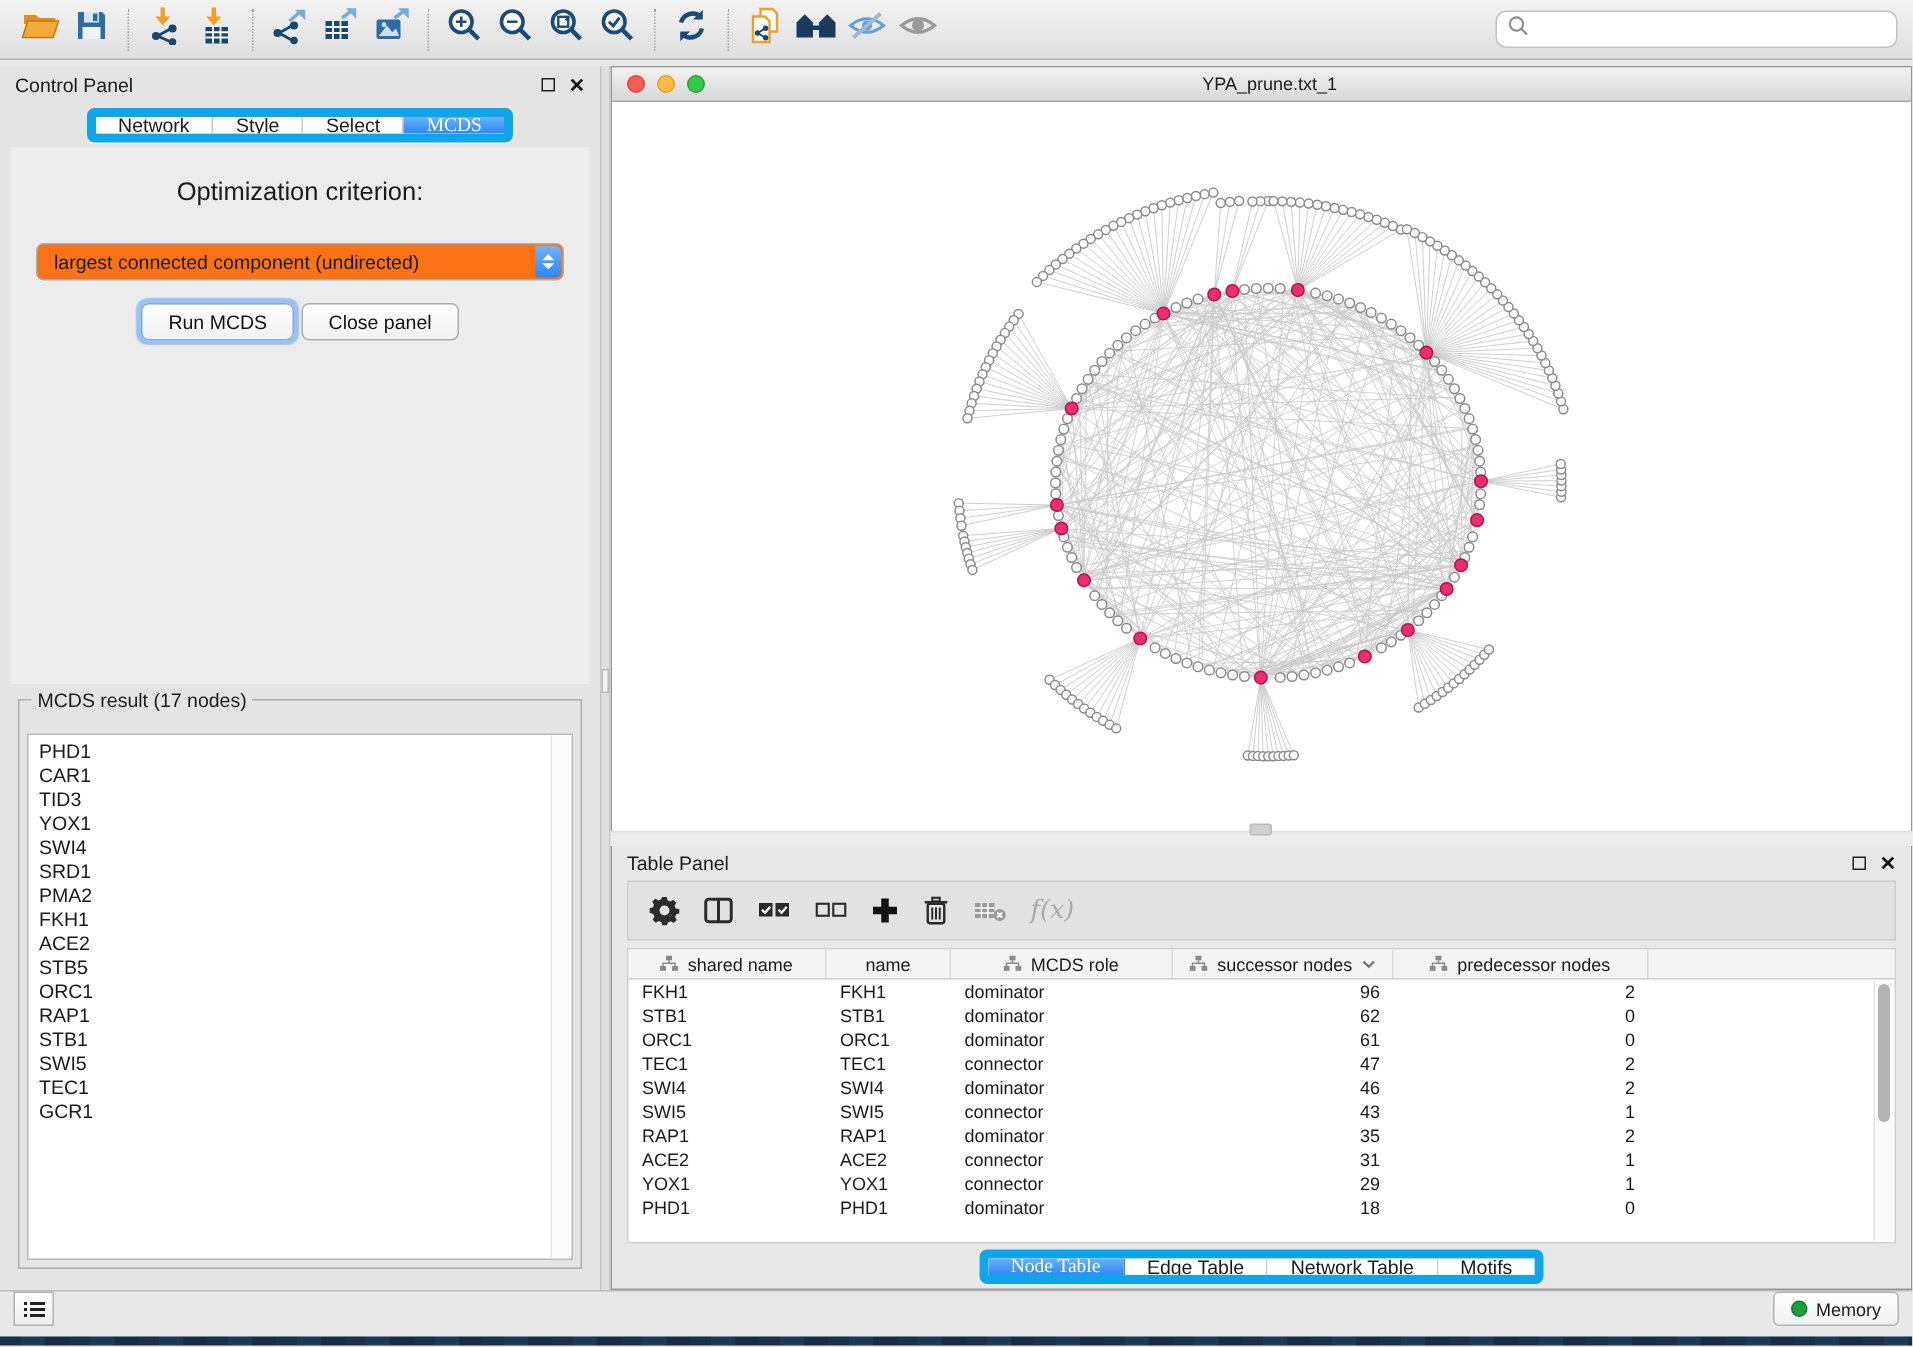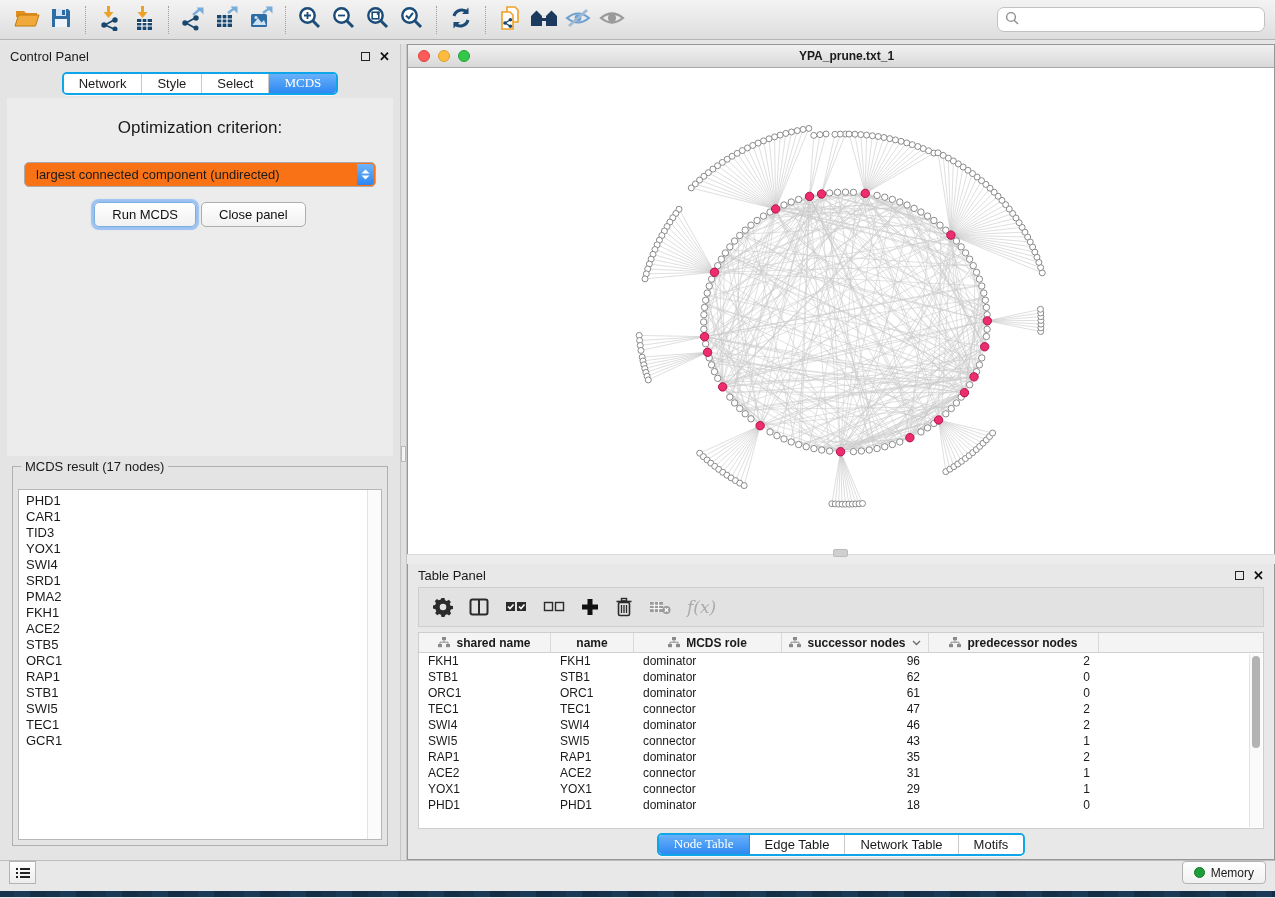--- a/index.html
+++ b/index.html
@@ -20,21 +20,21 @@
   .main { height:820px; display:flex; background:#e6e6e6; padding-top:4px; }
 
   
   .control-panel { width:400px; flex:0 0 400px; display:flex; flex-direction:column; background:#e4e4e4; }
   .panel-titlebar { height:24px; display:flex; align-items:center; padding:0 10px; font-size:13px; }
   .win-ctrls { margin-left:auto; display:flex; align-items:center; gap:9px; }
   .win-float { width:9px; height:9px; border:1.5px solid #222; display:inline-block; }
   .win-close { font-size:13px; font-weight:bold; color:#111; line-height:1; }
 
   .seg-row { display:flex; justify-content:center; align-items:center; height:30px; flex:0 0 auto; }
-  .seg { display:flex; height:23px; border:2px solid #0ea5e9; border-radius:5px; background:#fff; overflow:hidden;
+  .seg { display:flex; height:23px; border:6px solid #0ea5e9; border-radius:5px; background:#fff; overflow:hidden;
          box-shadow:0 1px 0 rgba(255,255,255,.7); }
   .seg-item { padding:0 15px; font-size:13px; display:flex; align-items:center; background:#fff;
               border-right:1px solid #c9c9c9; cursor:default; }
   .seg-item:last-child { border-right:none; }
   .seg-item.active { background:linear-gradient(#69b1fa,#2d88f1); color:#fff; border-right-color:#2d88f1;font-family:Liberation Serif, serif; }
 
   .cp-content { height:358px; margin:0 7px; background:#ececec; text-align:center; padding-top:20px; }
   .opt-label { font-size:17px; }
   .cp-select { width:352px; height:25px; margin:24px auto 0; background:#f97316; border:1px solid #ababab;
                border-radius:5px; position:relative; display:flex; align-items:center; font-size:13px;
@@ -63,40 +63,40 @@
   
   .right-col { flex:1; display:flex; flex-direction:column; min-width:0; }
   .net-window { border:1px solid #979797; border-bottom:none; display:flex; flex-direction:column; }
   .net-titlebar { height:23px; background:linear-gradient(#f1f1f1,#d8d8d8); border-bottom:1px solid #a8a8a8;
                   position:relative; display:flex; align-items:center; }
   .traffic { display:flex; gap:8px; margin-left:10px; z-index:2; }
   .light { width:12px; height:12px; border-radius:50%; }
   .light.red { background:#fc5b57; border:1px solid #e2443e; }
   .light.yellow { background:#fdbc40; border:1px solid #dfa023; }
   .light.green { background:#34c84a; border:1px solid #25a233; }
-  .net-title { position:absolute; left:11px; right:0; text-align:center; font-size:12px; font-weight:bold; }
+  .net-title { position:absolute; left:11px; right:0; text-align:center; font-size:12px; font-weight:normal; }
   .net-canvas-wrap { height:486px; background:#fff; position:relative; }
   .net-canvas-wrap svg { display:block; width:100%; height:100%; }
   .h-splitter { height:10px; background:#ececec; position:relative; border-top:1px solid #dcdcdc; }
   .h-splitter .grip { position:absolute; top:-6px; left:50%; margin-left:-8px; width:15px; height:8px;
                 background:#cfcfcf; border:1px solid #bbb; border-radius:2px; }
 
   .table-panel { flex:1; display:flex; flex-direction:column; background:#e8e8e8;
                  border:1px solid #979797; border-top:none; min-height:0; }
   .tp-titlebar { height:23px; display:flex; align-items:center; padding:0 10px; font-size:13px; flex:0 0 auto; }
   .tp-toolbar { height:40px; margin:0 10px; background:#e2e2e2; border:1px solid #cecece; display:flex;
                 align-items:center; gap:16px; padding:0 14px; flex:0 0 auto; }
   .tp-icon { display:flex; align-items:center; justify-content:center; }
   .fx-label { font-family:"DejaVu Serif",serif; font-style:italic; font-size:17px; color:#aaa; }
 
   .tp-table { margin:5px 10px 0; background:#fff; border:1px solid #cecece; flex:1; position:relative;
               overflow:hidden; min-height:0; }
   .tp-header { display:flex; height:20px; background:#f4f4f4; border-bottom:1px solid #cfcfcf;
                font-size:12px; align-items:stretch; }
-  .th { display:flex; align-items:center; justify-content:center; gap:6px; border-right:1px solid #dadada;font-weight:bold; }
+  .th { display:flex; align-items:center; justify-content:center; gap:6px; border-right:1px solid #dadada; }
   .c1{width:132px}.c2{width:83px}.c3{width:148px}.c4{width:147px}.c5{width:170px}
   .tp-body { font-size:12px; }
   .tr { display:flex; height:16px; align-items:center; }
   .td { padding:0 9px; overflow:hidden; white-space:nowrap; }
   .td.num { text-align:right; }
   .tp-scroll { position:absolute; top:21px; right:1px; bottom:1px; width:13px; background:#fafafa;
                border-left:1px solid #e4e4e4; }
   .tp-thumb { position:absolute; top:2px; left:2px; width:8px; height:92px; background:#b3b3b3; border-radius:4px; }
   .tp-tabs { height:30px; display:flex; align-items:center; justify-content:center; flex:0 0 auto; }
 

